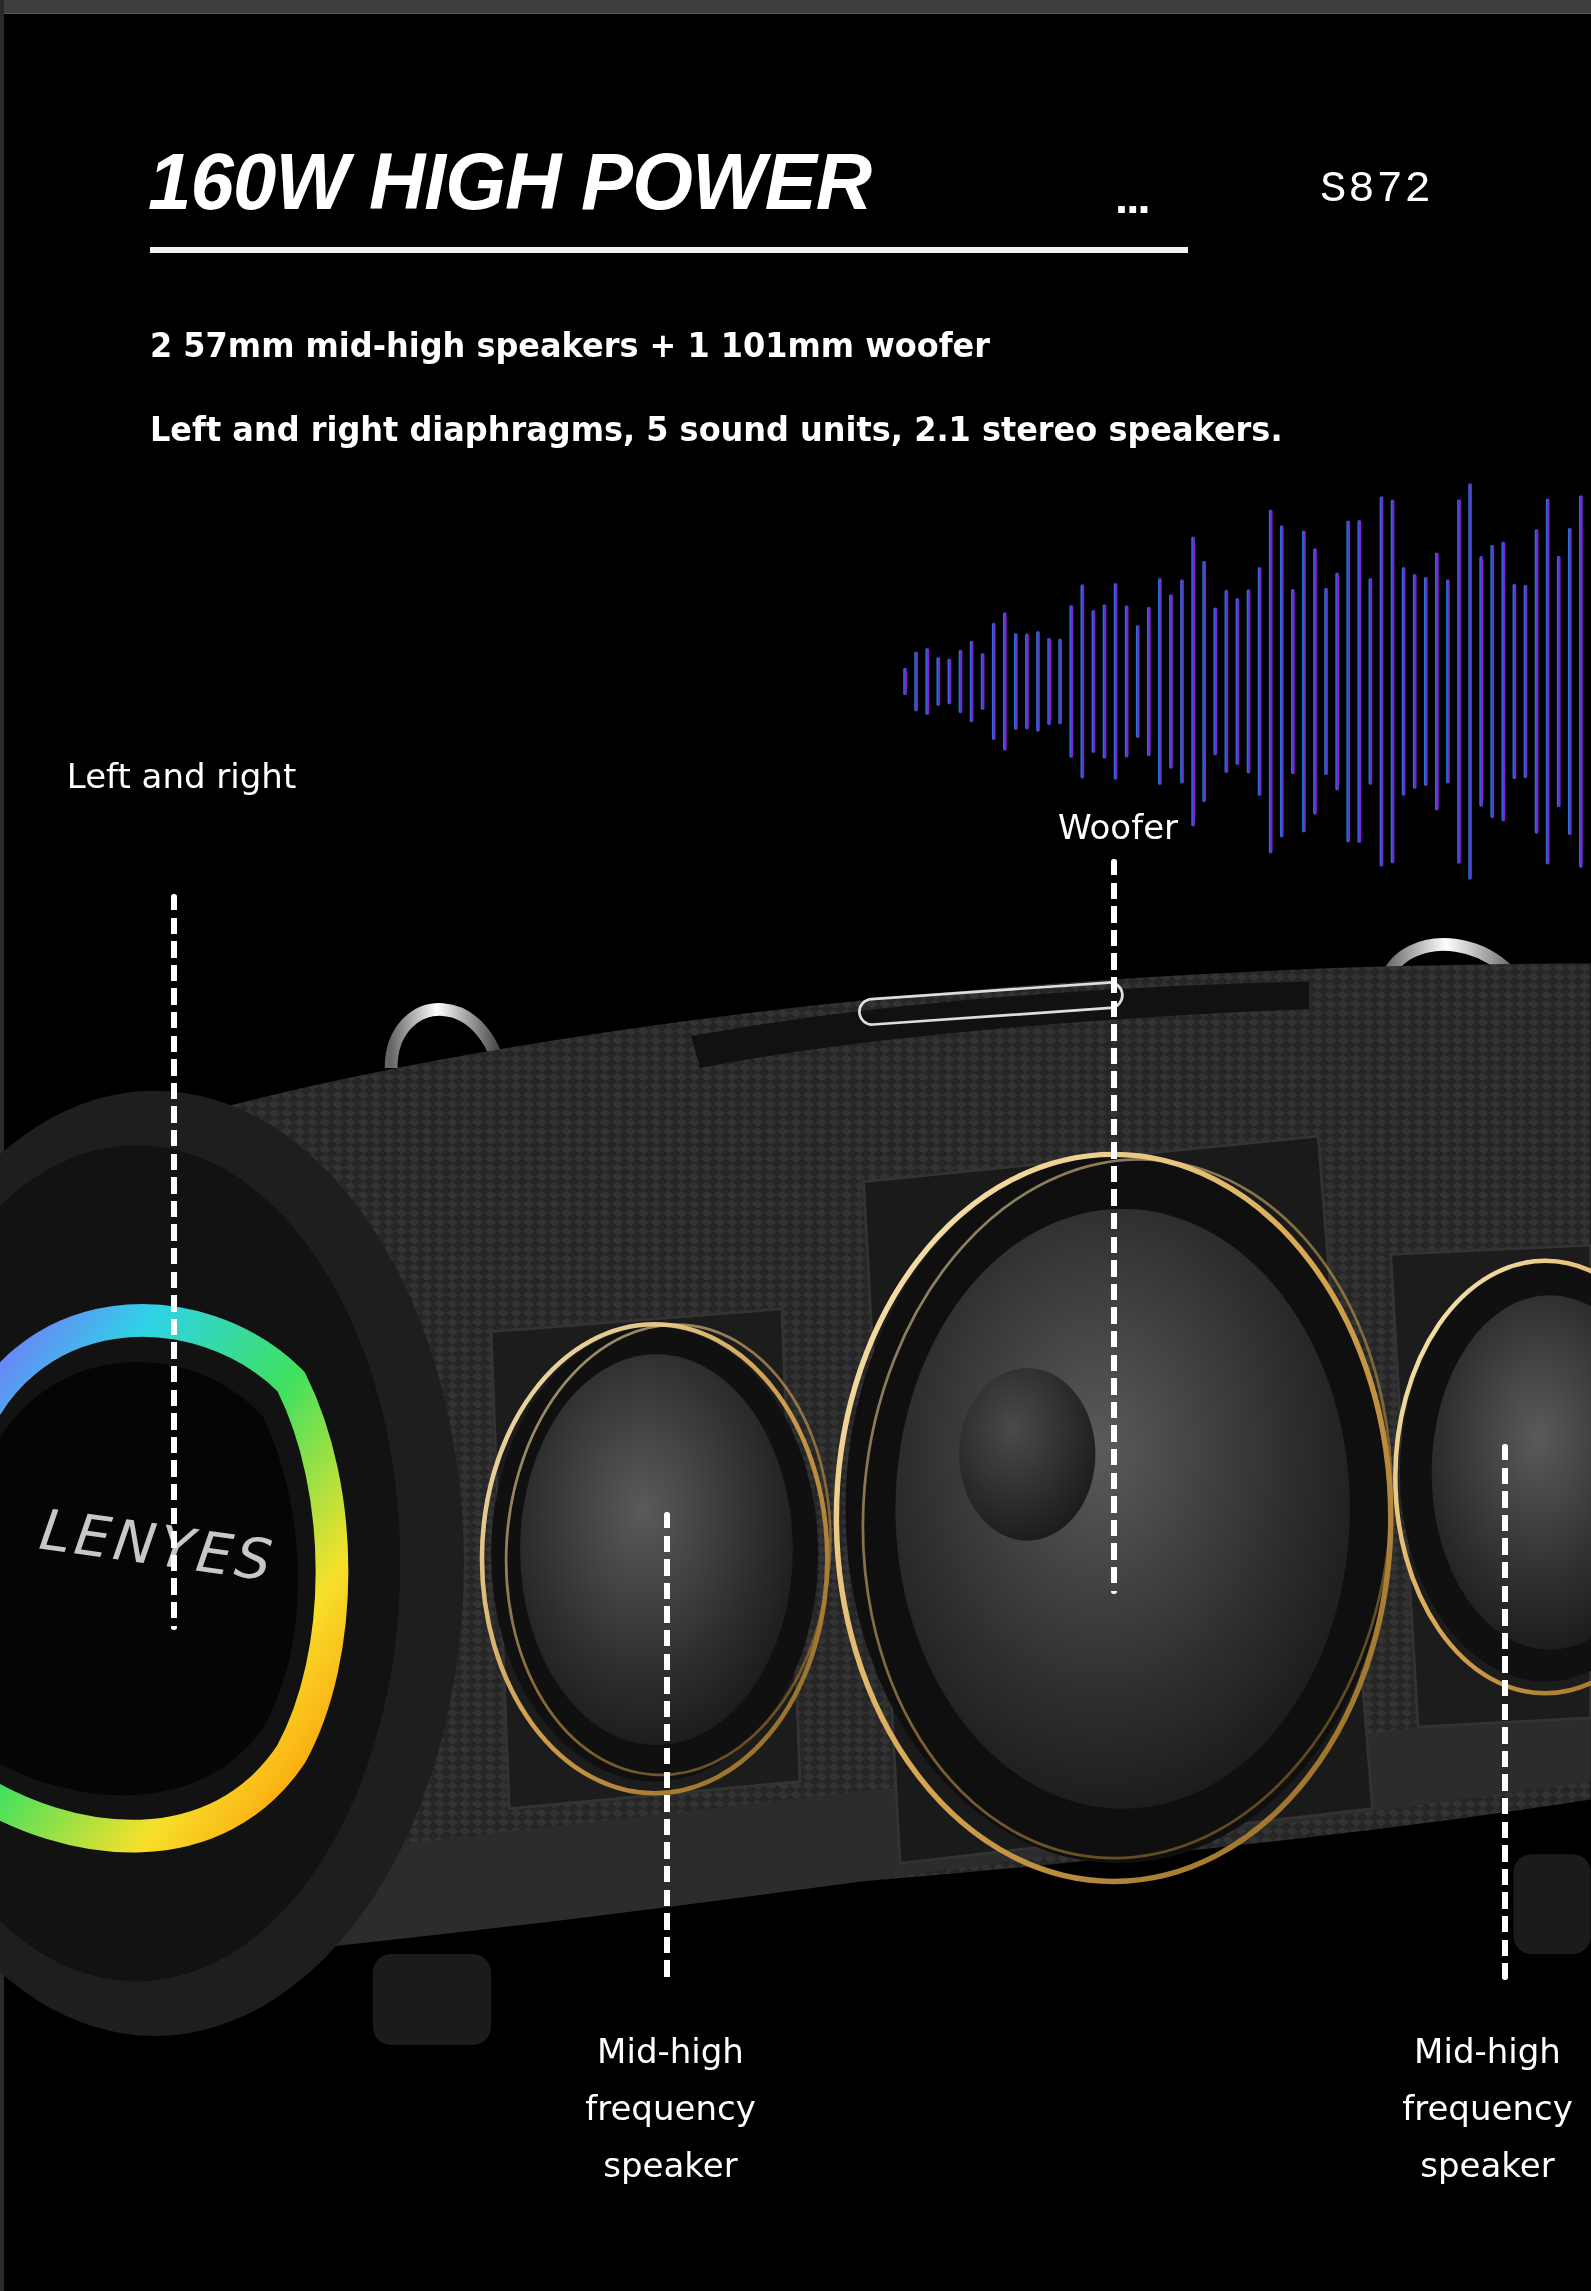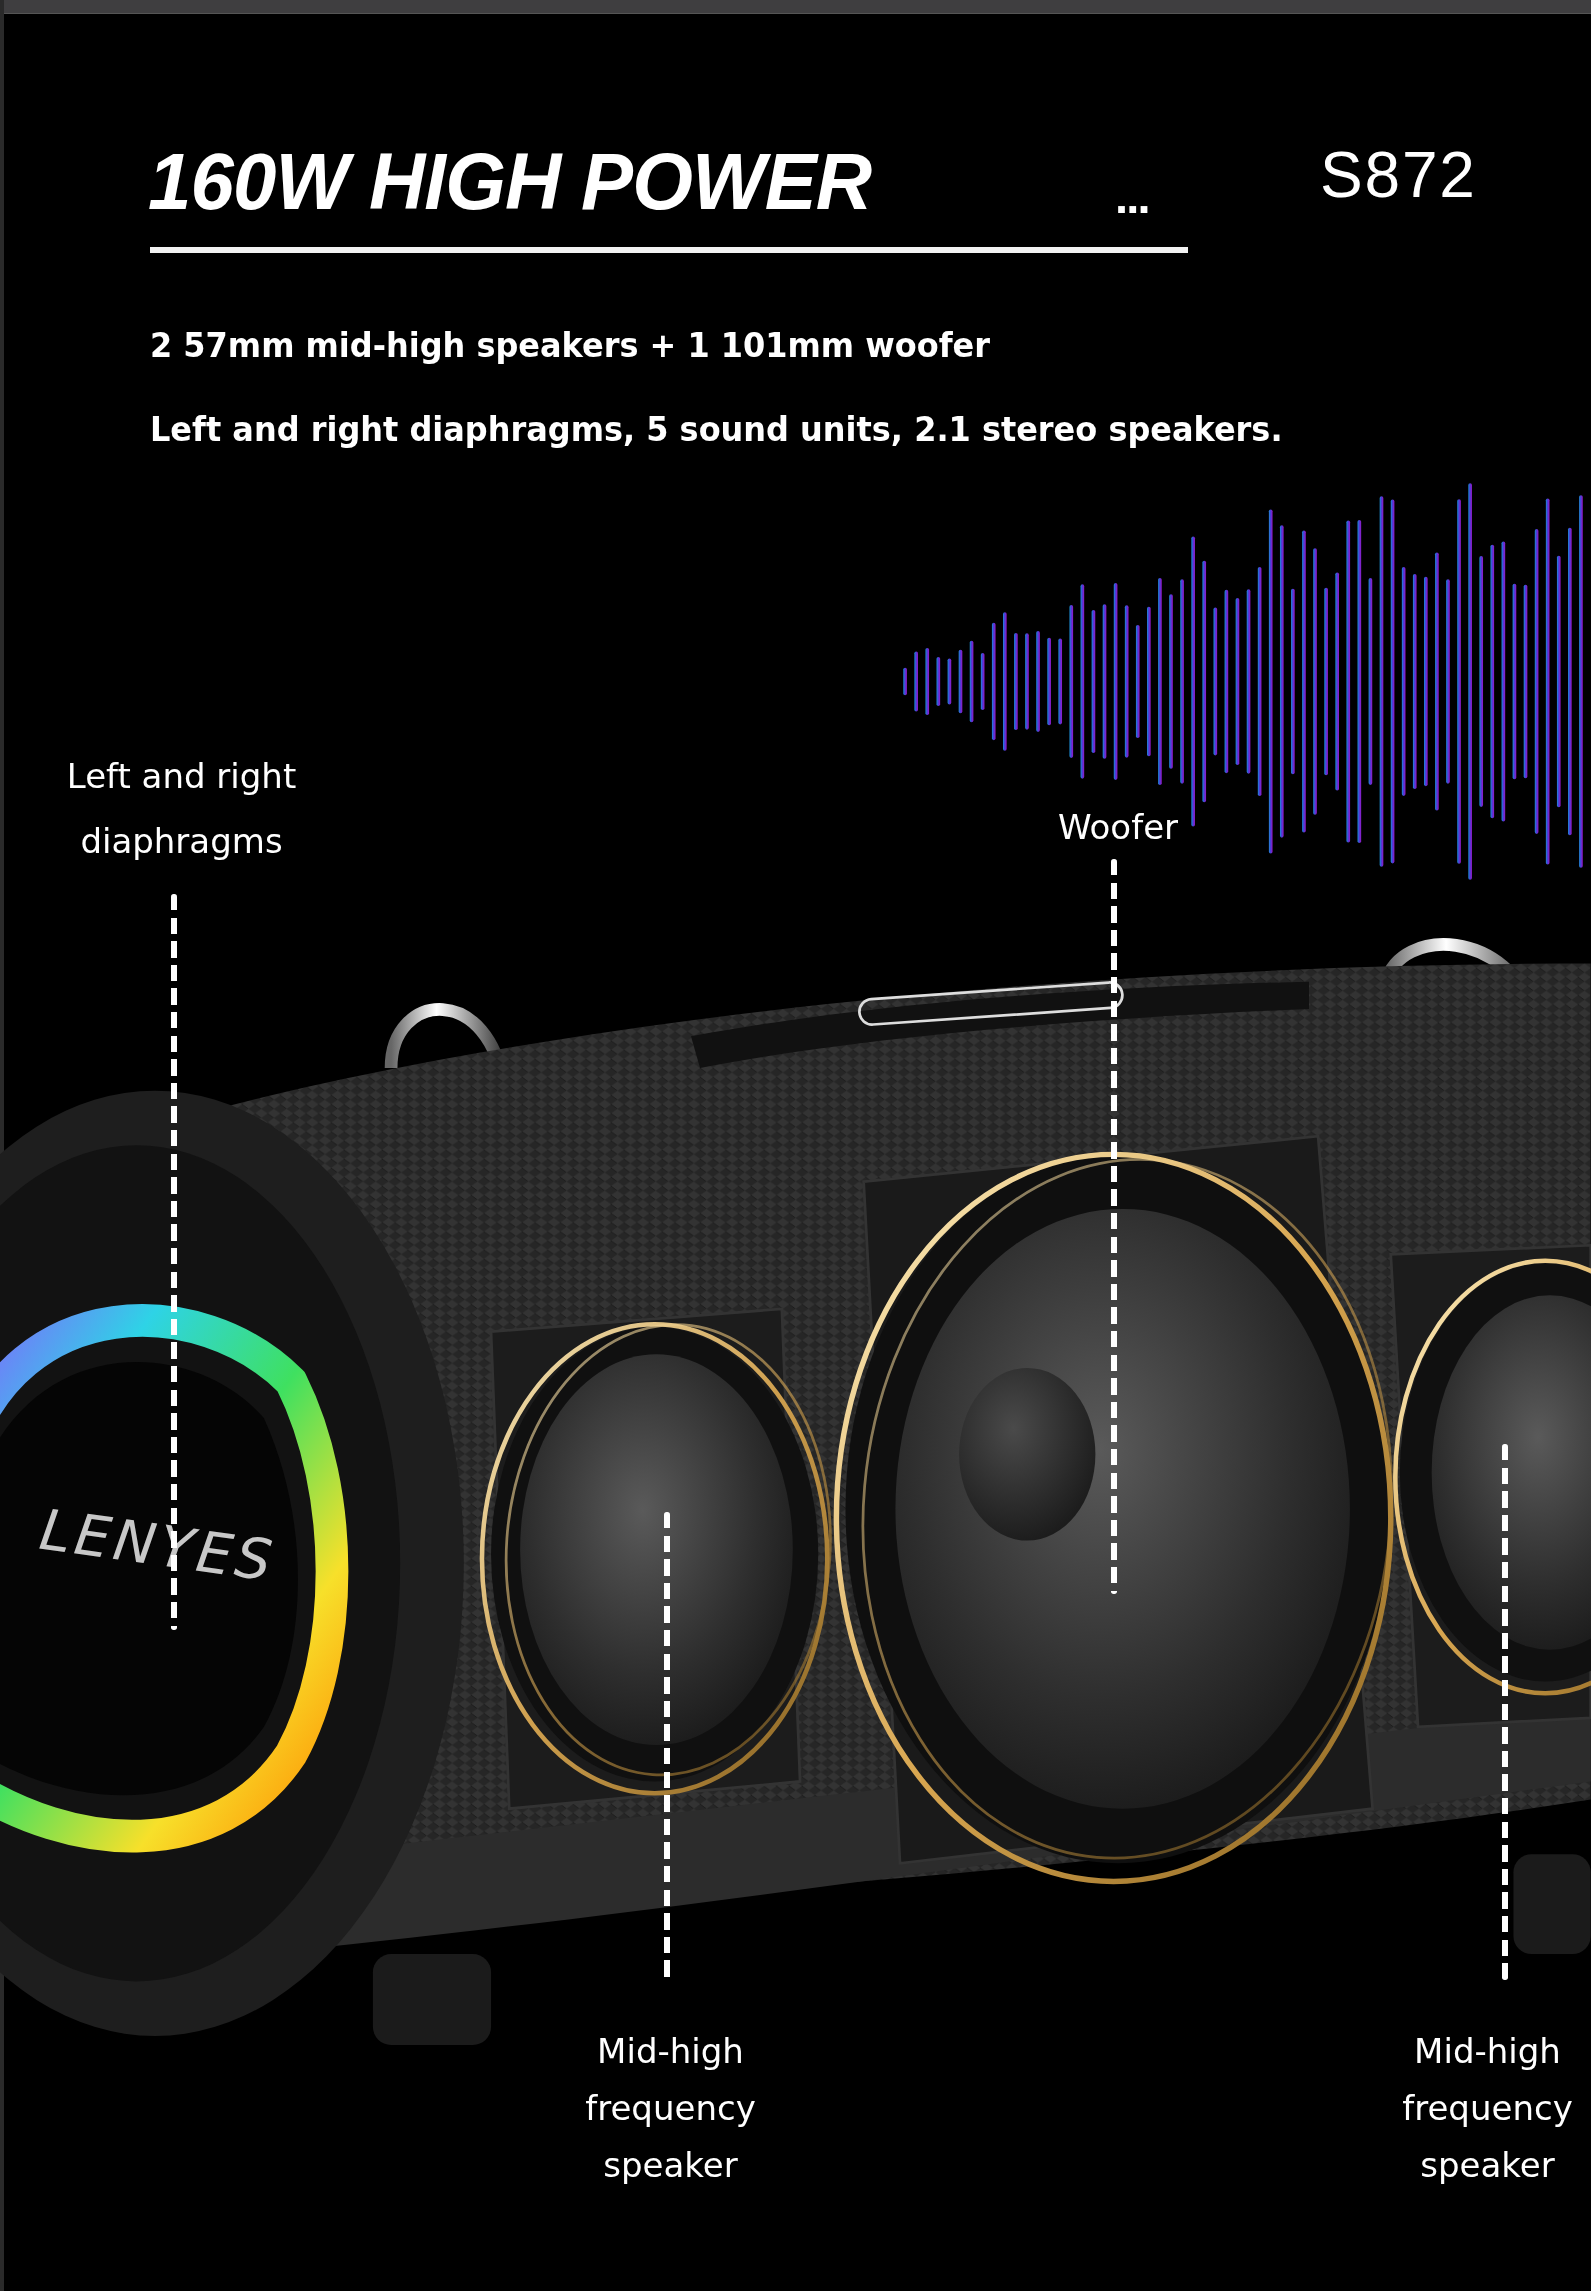--- a/index.html
+++ b/index.html
@@ -3,21 +3,21 @@
 <meta charset="utf-8">
 <style>
   html, body { margin:0; padding:0; background:#000; }
   body { width:1591px; height:2291px; position:relative; overflow:hidden; font-family:"DejaVu Sans", sans-serif; color:#fff; }
   .topbar { position:absolute; left:0; top:0; width:1591px; height:12.7px; background:#3f3e40; border-bottom:0.9px solid #555; }
   .leftedge { position:absolute; left:0; top:0; width:3.6px; height:2291px; background:#2a2a2a; }
 
   .title { position:absolute; left:148px; top:136px; font-family:"Liberation Sans", sans-serif; font-weight:900; font-style:italic; font-size:78px; letter-spacing:-0.9px; transform:scaleY(1.02); white-space:nowrap; }
   .title-rule { position:absolute; left:150px; top:247px; width:1038px; height:5.5px; background:#f2f2f2; }
   .dots { position:absolute; left:1115px; top:169px; font-family:"Liberation Sans", sans-serif; font-weight:900; font-size:47px; letter-spacing:-1.8px; }
-  .model { position:absolute; left:1320px; top:138px; font-family:Liberation Sans, sans-serif; font-size:64px; letter-spacing:1.8px; }
+  .model { position:absolute; left:1320px; top:164px; font-family:Liberation Mono, monospace; font-size:44px; letter-spacing:1.8px; }
 
   .sub { position:absolute; left:150px; font-family:"DejaVu Sans", sans-serif; font-weight:bold; font-size:34px; white-space:nowrap; transform:scaleX(0.94); transform-origin:left; }
   .sub1 { top:325px; }
   .sub2 { top:409px; }
 
   .label { position:absolute; font-family:"DejaVu Sans", sans-serif; font-size:34px; text-align:center; line-height:65px; white-space:nowrap; }
   .lbl-diaphragm { left:36px; top:744px; width:291px; }
   .lbl-woofer { left:1036px; top:756px; width:164px; line-height:55px;margin-top:44px; }
   .lbl-mid-left { left:545px; top:2023px; width:251px; line-height:57px; }
   .lbl-mid-right { left:1362px; top:2023px; width:251px; line-height:57px; }
@@ -194,21 +194,20 @@
   </g>
 </svg>
 
 <div class="dash" style="left:171px; top:894px; height:736px;"></div>
 <div class="dash" style="left:1111px; top:859px; height:735px;"></div>
 <div class="dash" style="left:664px; top:1512px; height:468px;"></div>
 <div class="dash" style="left:1502px; top:1444px; height:536px;"></div>
 
 <div class="label lbl-diaphragm">
   <div>Left and right</div>
-  <div>diaphragms</div>
 </div>
 <div class="label lbl-woofer">
   <div>Woofer</div>
 </div>
 <div class="label lbl-mid-left">
   <div>Mid-high</div>
   <div>frequency</div>
   <div>speaker</div>
 </div>
 <div class="label lbl-mid-right">

